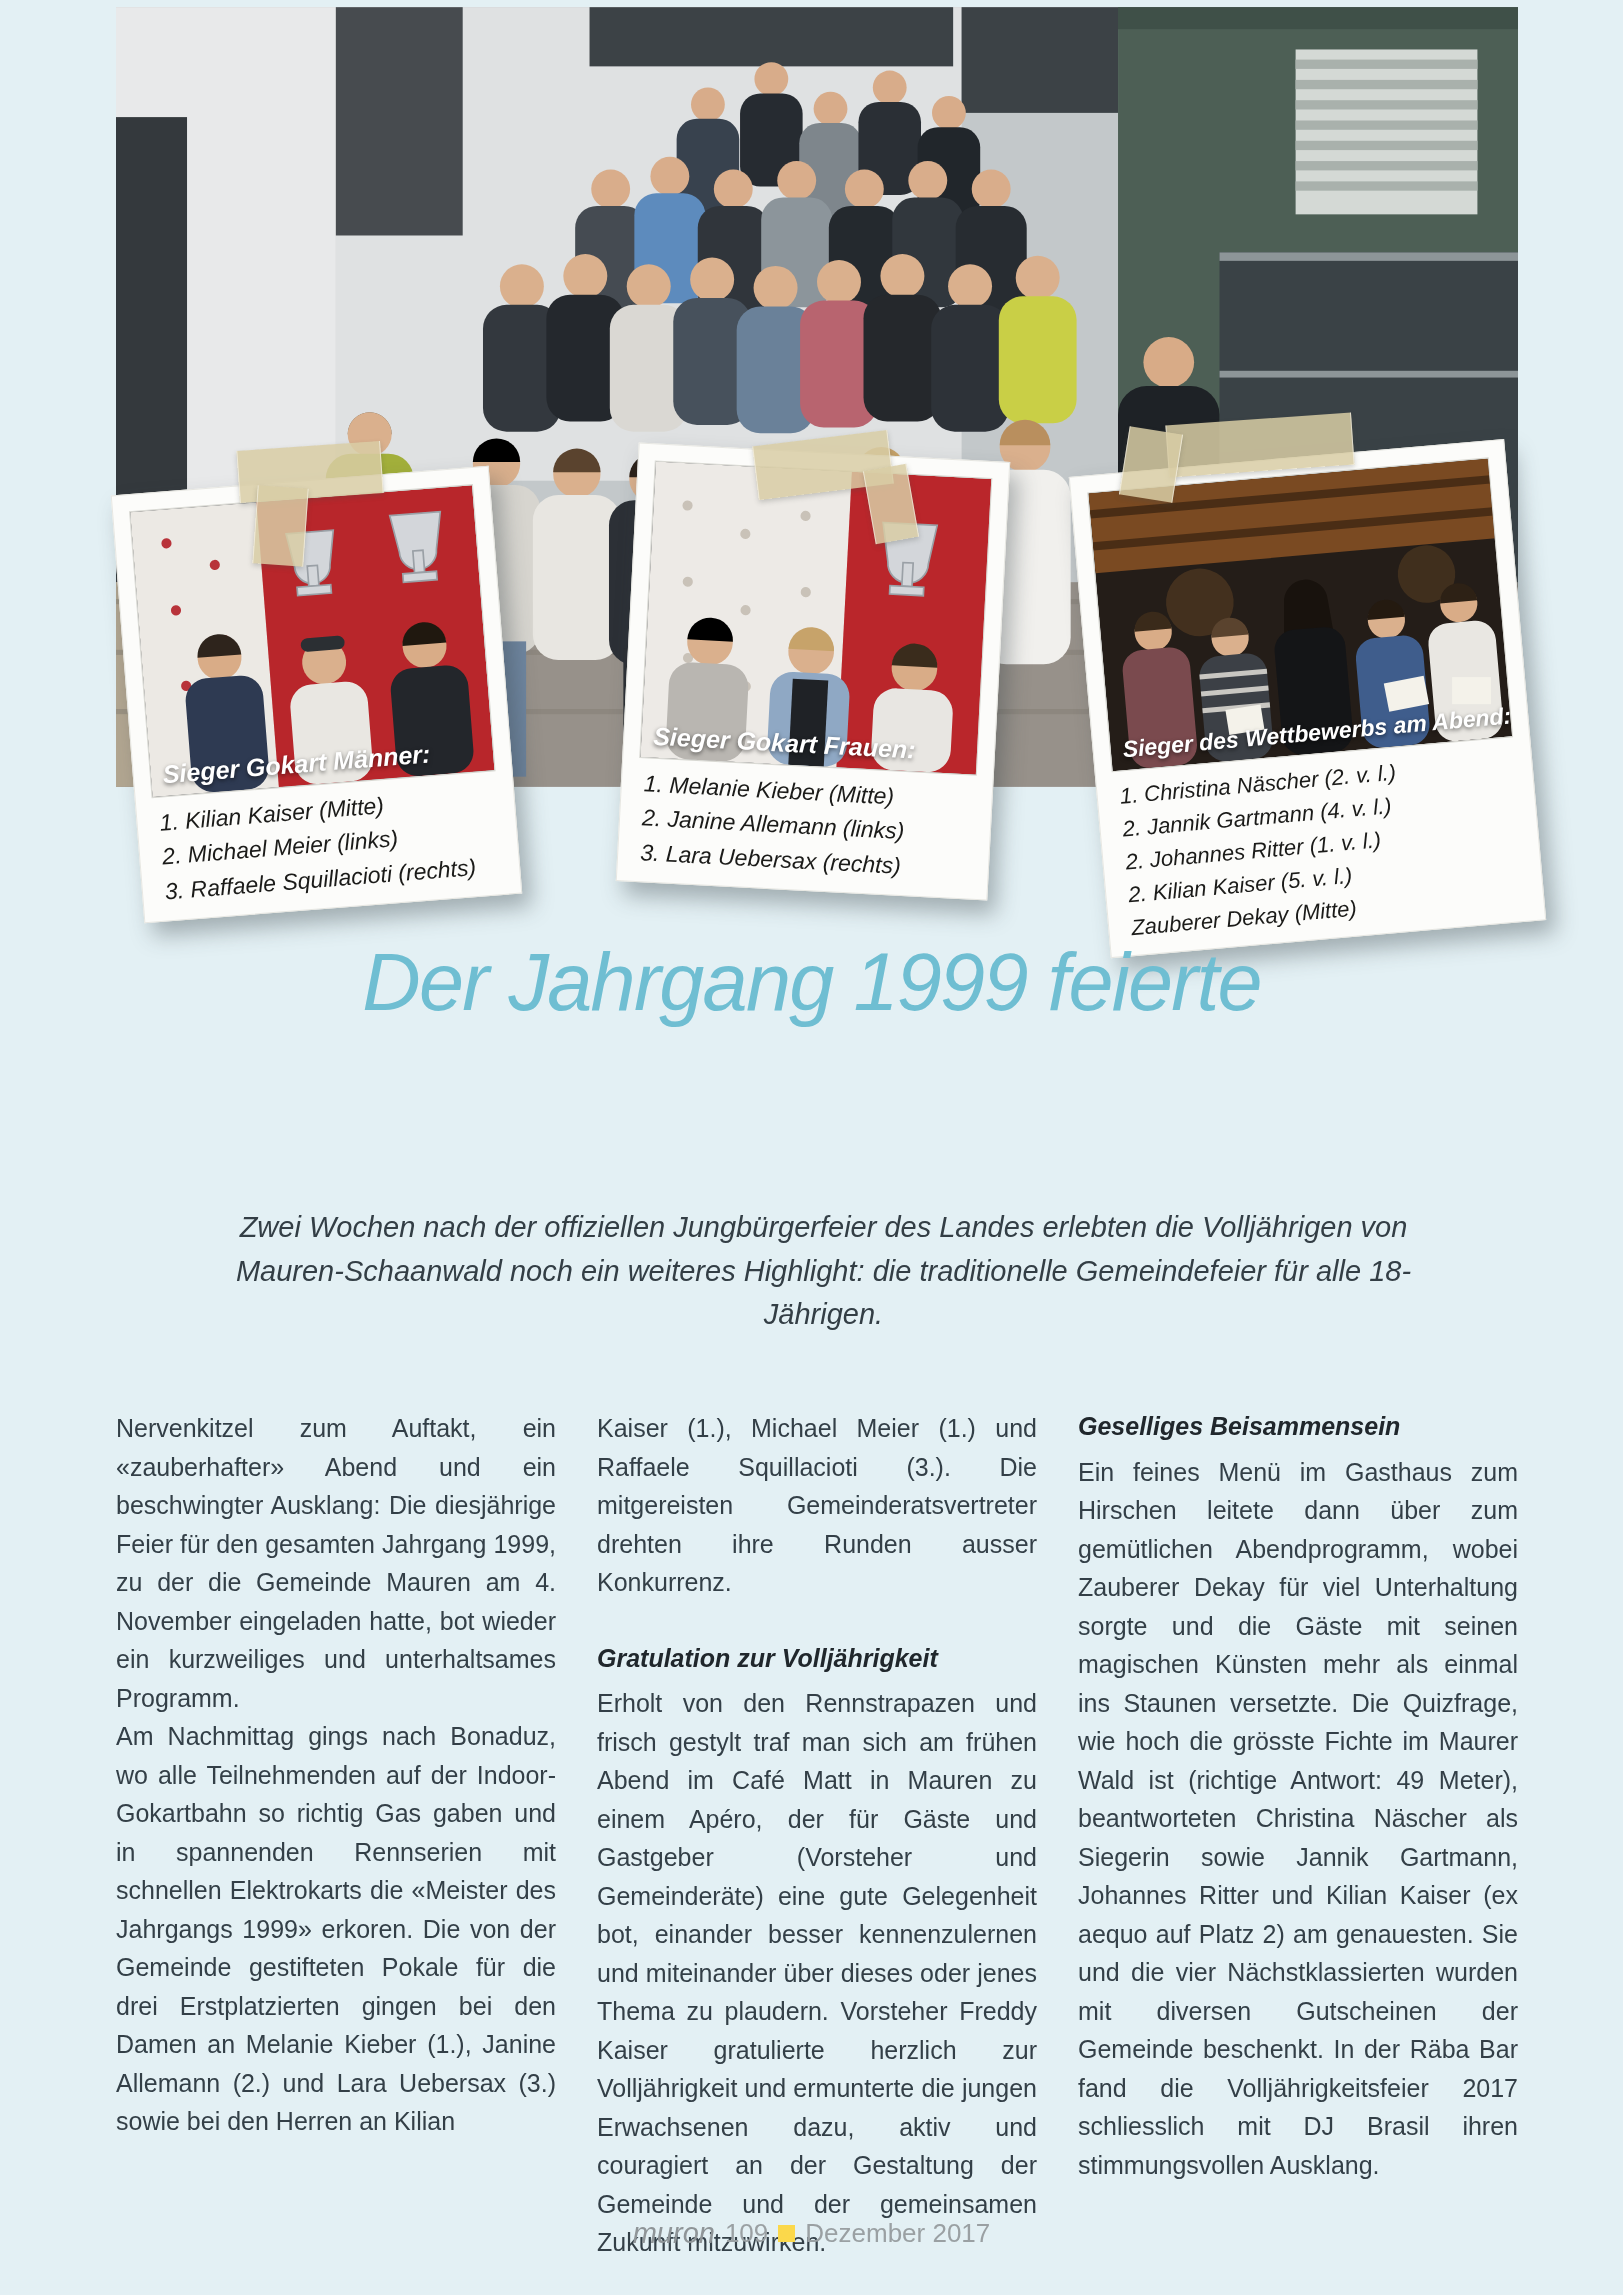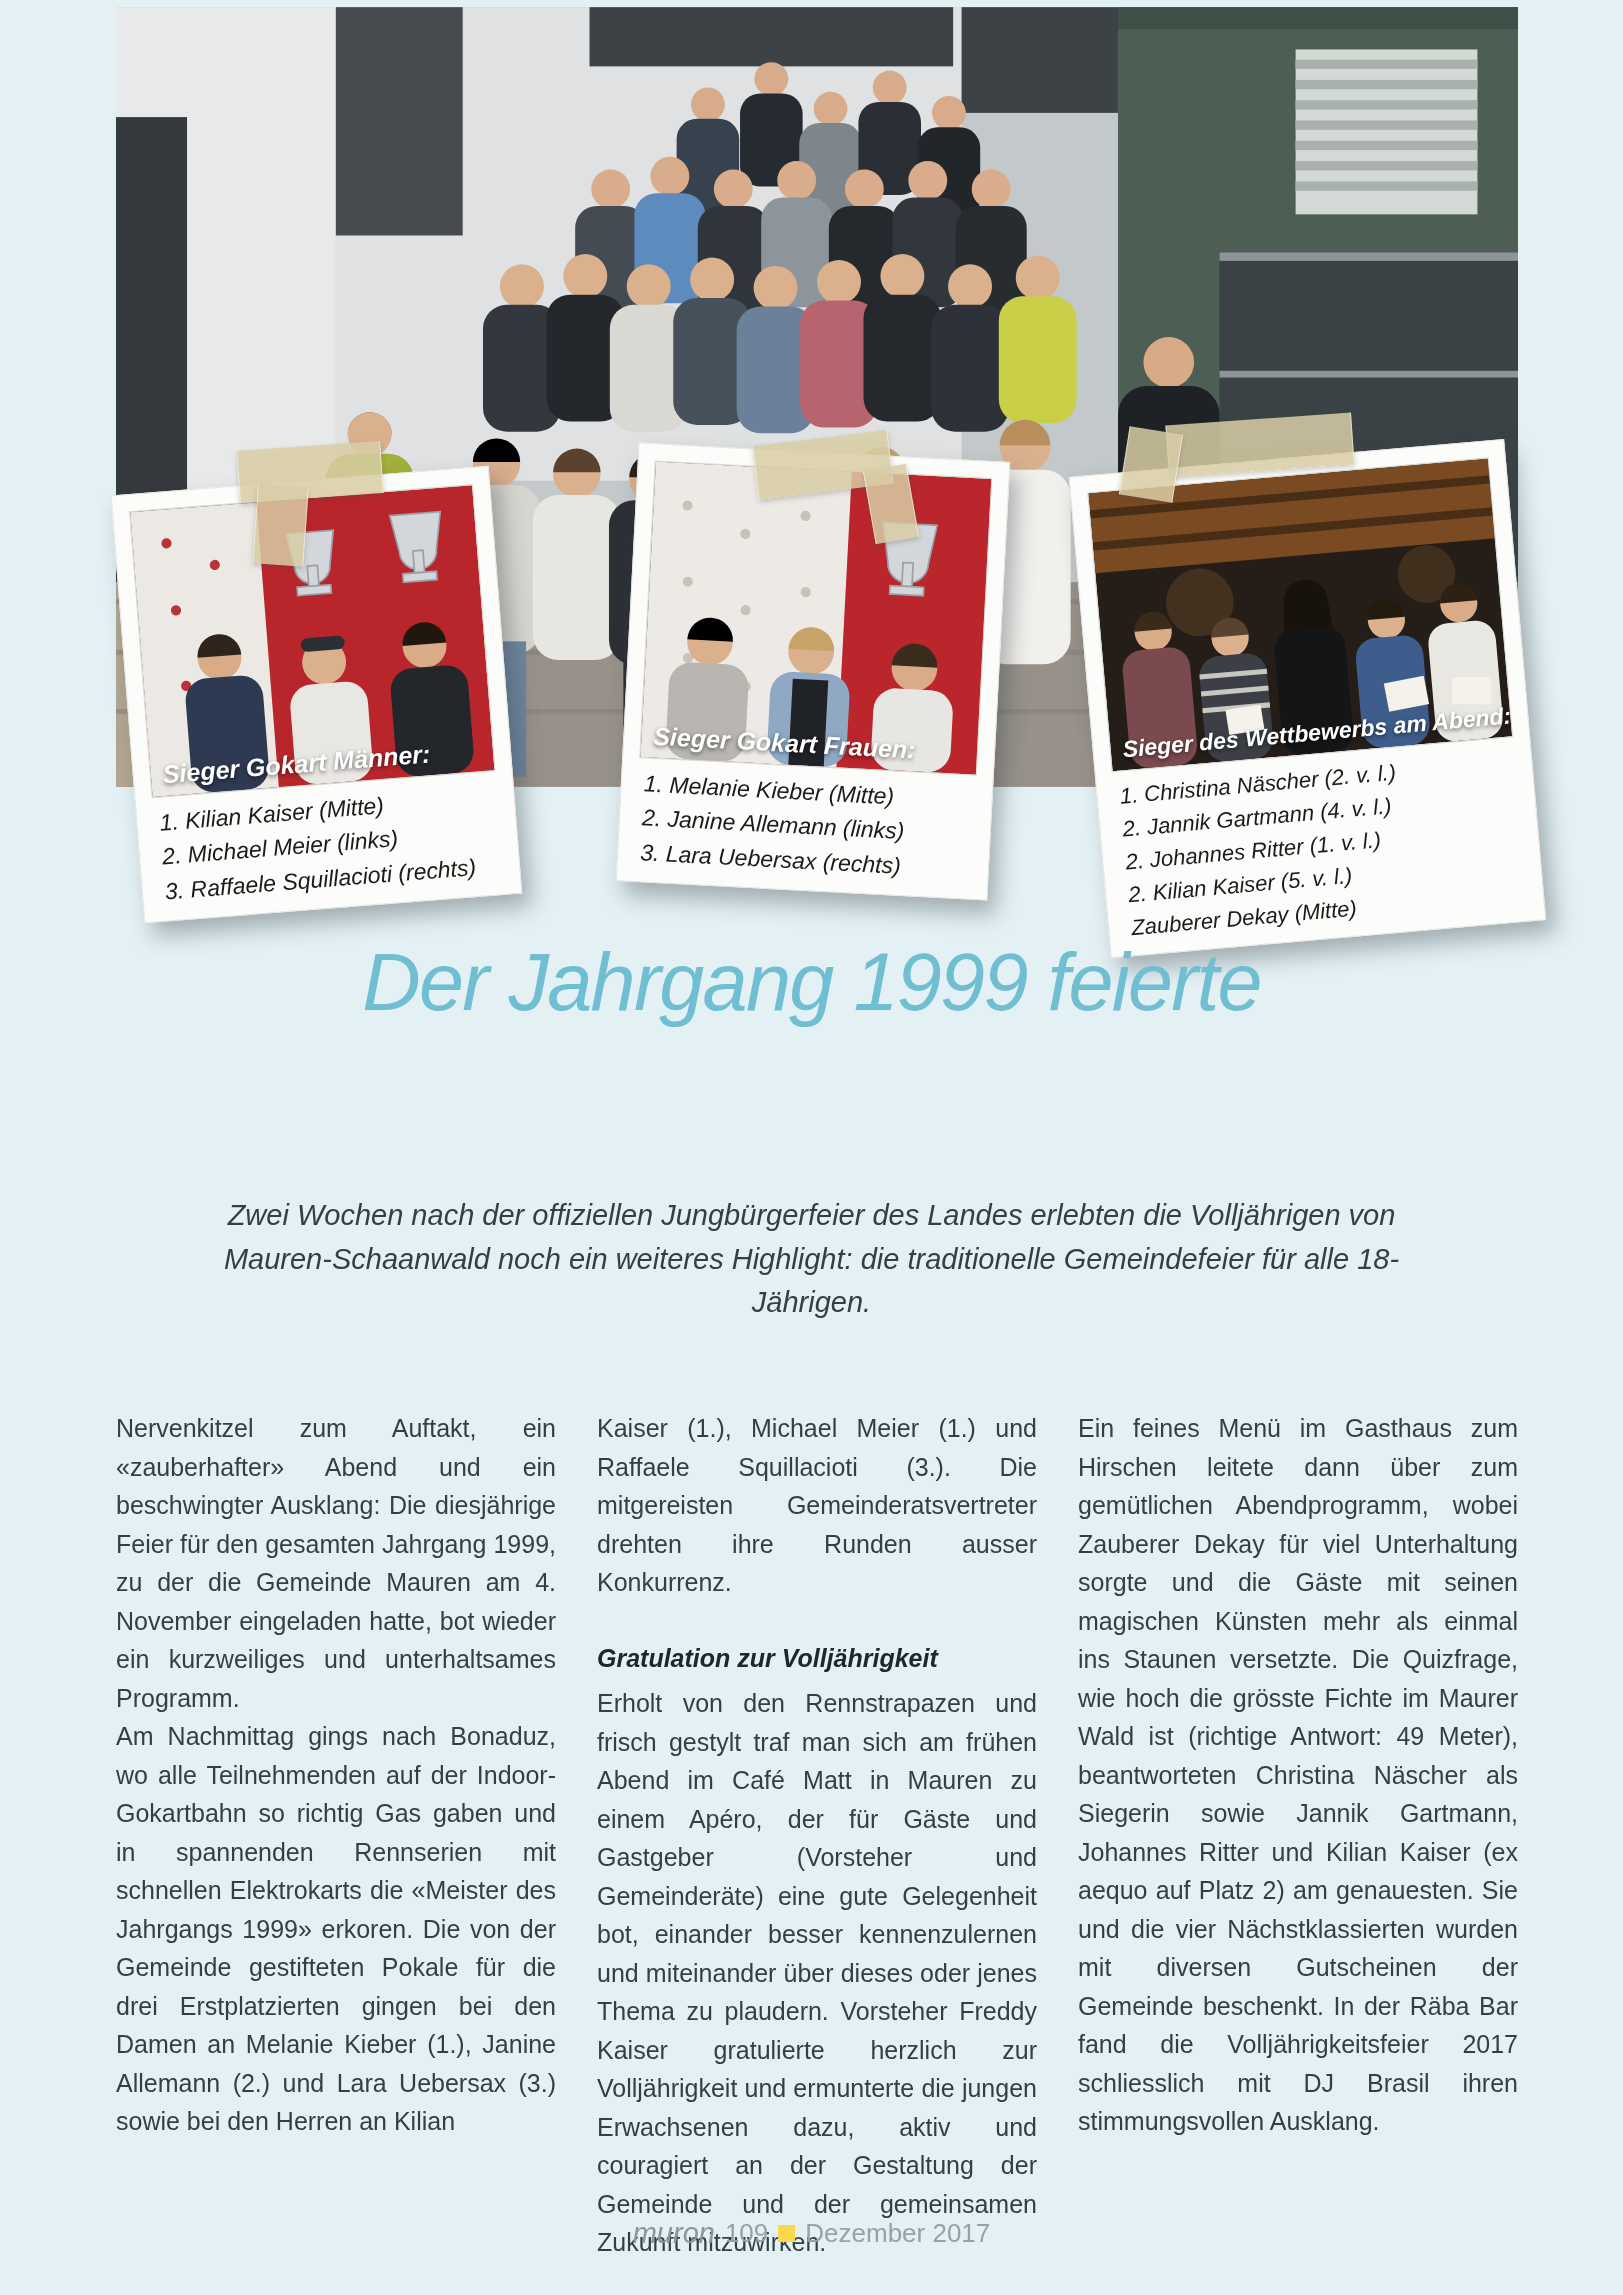--- a/index.html
+++ b/index.html
@@ -49,21 +49,21 @@
   .tape.t2b{left:869px;top:467px; width:42px;  height:74px; transform:rotate(-10deg);}
   .tape.t3a{left:1167px;top:419px; width:184px; height:52px; transform:rotate(-4deg);}
   .tape.t3b{left:1124px;top:430px; width:52px;  height:69px; transform:rotate(9deg);}
   
   .title{
     position:absolute; left:0; top:927px; width:1623px; margin:0;
     text-align:center; font-style:italic; font-weight:normal;
     font-size:81px; line-height:1.38; letter-spacing:-1.7px; color:#6fbed2;
   }
   .lede{
-    position:absolute; left:211px; top:1194px; width:1201px; margin:0;
+    position:absolute; left:211px; top:1194px; width:1201px; margin:12px;
     text-align:center; font-style:italic; font-size:29px; line-height:1.5; color:#333e45;
   }
   
   .columns{
     position:absolute; left:116px; top:1393px; width:1402px;
     display:flex; gap:41px;
   }
   .col{flex:1; min-width:0; text-align:justify; font-size:25px; line-height:1.54;}
   .col p{margin:0;}
   .col h3{
@@ -335,20 +335,21 @@
     <div class="col">
       <p>Nervenkitzel zum Auftakt, ein «zauberhafter» Abend und ein beschwingter Ausklang: Die diesjährige Feier für den gesamten Jahrgang 1999, zu der die Gemeinde Mauren am 4. November eingeladen hatte, bot wieder ein kurzweiliges und unterhaltsames Programm.</p>
       <p>Am Nachmittag gings nach Bonaduz, wo alle Teilnehmenden auf der Indoor-Gokartbahn so richtig Gas gaben und in spannenden Rennserien mit schnellen Elektrokarts die «Meister des Jahrgangs 1999» erkoren. Die von der Gemeinde gestifteten Pokale für die drei Erstplatzierten gingen bei den Damen an Melanie Kieber (1.), Janine Allemann (2.) und Lara Uebersax (3.) sowie bei den Herren an Kilian</p>
     </div>
     <div class="col">
       <p>Kaiser (1.), Michael Meier (1.) und Raffaele Squillacioti (3.). Die mitgereisten Gemeinderatsvertreter drehten ihre Runden ausser Konkurrenz.</p>
       <h3>Gratulation zur Volljährigkeit</h3>
       <p>Erholt von den Rennstrapazen und frisch gestylt traf man sich am frühen Abend im Café Matt in Mauren zu einem Apéro, der für Gäste und Gastgeber (Vorsteher und Gemeinderäte) eine gute Gelegenheit bot, einander besser kennenzulernen und miteinander über dieses oder jenes Thema zu plaudern. Vorsteher Freddy Kaiser gratulierte herzlich zur Volljährigkeit und ermunterte die jungen Erwachsenen dazu, aktiv und couragiert an der Gestaltung der Gemeinde und der gemeinsamen Zukunft mitzuwirken.</p>
     </div>
     <div class="col">
+      <h3>Geselliges Beisammensein</h3>
       <p>Ein feines Menü im Gasthaus zum Hirschen leitete dann über zum gemütlichen Abendprogramm, wobei Zauberer Dekay für viel Unterhaltung sorgte und die Gäste mit seinen magischen Künsten mehr als einmal ins Staunen versetzte. Die Quizfrage, wie hoch die grösste Fichte im Maurer Wald ist (richtige Antwort: 49 Meter), beantworteten Christina Näscher als Siegerin sowie Jannik Gartmann, Johannes Ritter und Kilian Kaiser (ex aequo auf Platz 2) am genauesten. Sie und die vier Nächstklassierten wurden mit diversen Gutscheinen der Gemeinde beschenkt. In der Räba Bar fand die Volljährigkeitsfeier 2017 schliesslich mit DJ Brasil ihren stimmungsvollen Ausklang.</p>
     </div>
   </div>
 
   <div class="footer">
     <span class="f-name">muron</span>
     <span class="f-issue">109</span>
     <span class="f-square"></span>
     <span class="f-date">Dezember 2017</span>
   </div>

